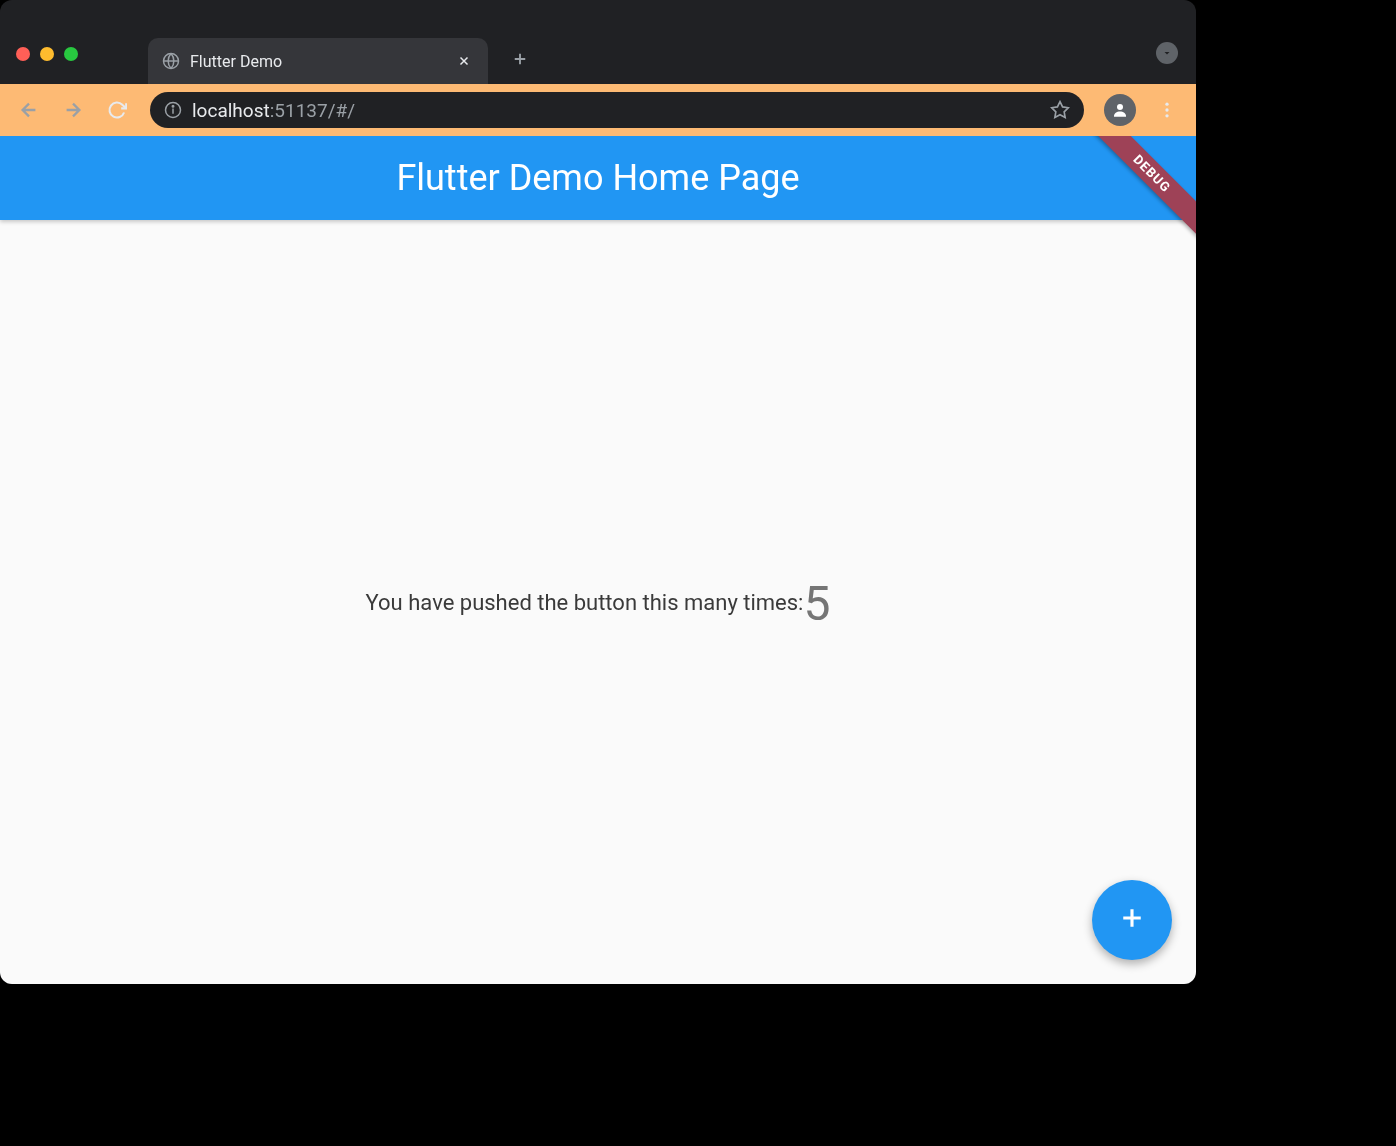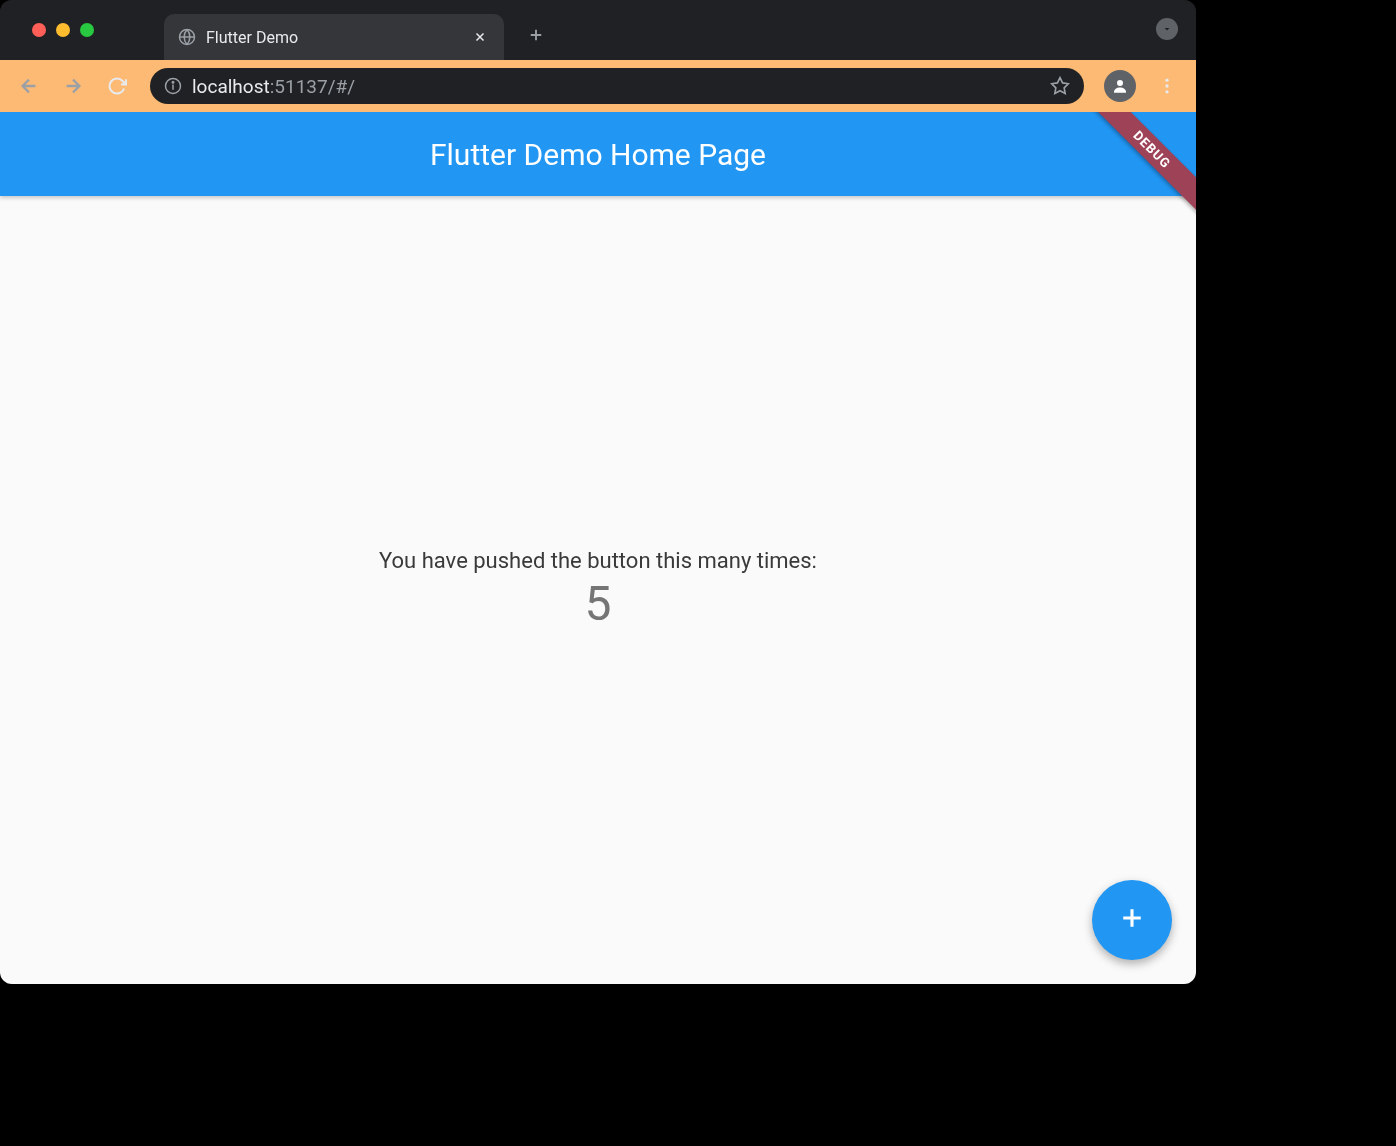--- a/index.html
+++ b/index.html
@@ -22,22 +22,23 @@
       overflow: hidden;
       display: flex;
       flex-direction: column;
     }
     
     .titlebar {
       height: 60px;
       background: #202124;
       display: flex;
       align-items: center;
-      padding: 0 32px;
+      padding: 0 16px;
       position: relative;
+      margin-top: 24px;
     }
     .traffic-lights {
       display: flex;
       gap: 10px;
       margin-right: 20px;
     }
     .traffic-light {
       width: 14px;
       height: 14px;
       border-radius: 50%;
@@ -192,21 +193,21 @@
     .appbar {
       height: 84px;
       background: #2196f3;
       display: flex;
       align-items: center;
       justify-content: center;
       box-shadow: 0 2px 4px rgba(0,0,0,0.2);
     }
     .appbar-title {
       color: #fff;
-      font-size: 30px;
+      font-size: 36px;
       font-weight: 400;
     }
     .debug-ribbon {
       position: absolute;
       top: 0;
       right: 0;
       width: 140px;
       height: 140px;
       overflow: hidden;
       pointer-events: none;
@@ -226,21 +227,21 @@
       letter-spacing: 1px;
       box-shadow: 0 2px 4px rgba(0,0,0,0.3);
     }
     .body-center {
       position: absolute;
       top: 84px;
       left: 0;
       right: 0;
       bottom: 0;
       display: flex;
-      flex-direction: column;
+      flex-direction: row;
       align-items: center;
       justify-content: center;
     }
     .push-text {
       font-size: 22px;
       color: #3a3a3a;
       font-weight: 400;
     }
     .counter {
       font-size: 48px;

